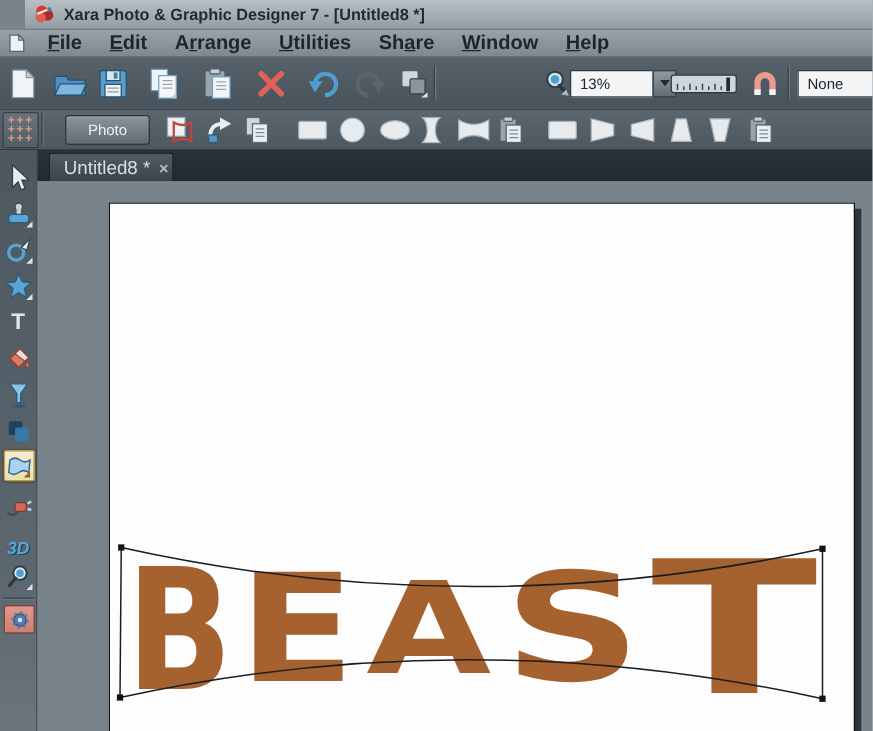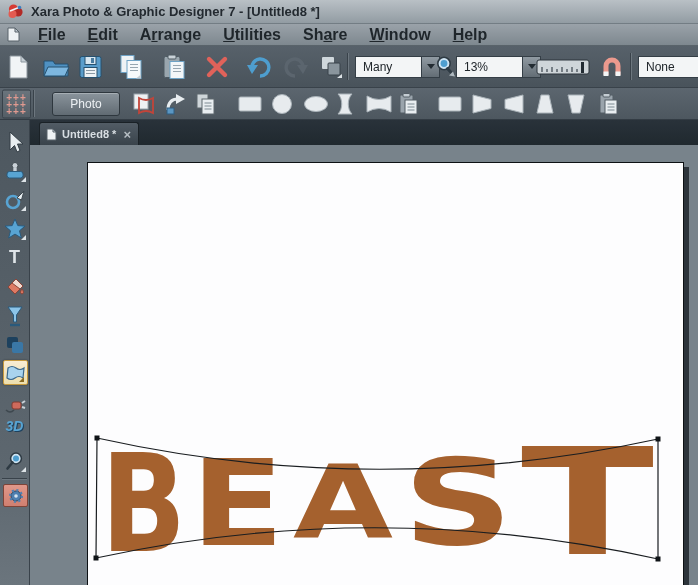--- a/index.html
+++ b/index.html
@@ -7,21 +7,21 @@
     width:698px;height:585px;overflow:hidden;
     font-family:"Liberation Sans",sans-serif;
     background:#78838b;
   }
   .window{position:relative;width:698px;height:585px;background:#78838b;}
 
   
   .titlebar{
     height:24px;background:linear-gradient(#b9c0c5,#929ca3);
     display:flex;align-items:center;gap:7px;padding-left:7px;
-    border-bottom:1px solid #737d84;box-sizing:border-box;
+    border-bottom:1px solid #737d84;box-sizing:border-box;margin-left:20px;
   }
   .title-text{font-size:13px;font-weight:bold;color:#232a30;white-space:nowrap;}
 
   
   .menubar{
     height:22px;background:linear-gradient(#9aa2a9,#7e888f);
     display:flex;align-items:center;padding-left:7px;gap:2px;
     border-bottom:1px solid #59636a;box-sizing:border-box;
   }
   .menu-item{font-size:16px;font-weight:bold;color:#1f262b;padding:2px 10px;cursor:default;white-space:nowrap;}
@@ -94,21 +94,21 @@
     height:25px;background:linear-gradient(#29323a,#20292f);
     position:relative;flex:none;
   }
   .tab{
     position:absolute;left:9px;top:2px;height:23px;width:100px;
     background:linear-gradient(#525c65,#39434b);
     border:1px solid #1a2126;border-bottom:none;
     border-radius:3px 3px 0 0;
     display:flex;align-items:center;gap:5px;padding:0 6px;box-sizing:border-box;
   }
-  .tab-label{font-size:11px;font-weight:bold;color:#d8dee3;white-space:nowrap;text-align:center;}
+  .tab-label{font-size:15px;font-weight:normal;color:#d8dee3;white-space:nowrap;text-align:center;}
   .tab-close{font-size:13px;font-weight:bold;color:#b6bec4;line-height:1;margin-left:2px;}
 
   .canvas{position:relative;flex:1;background:#78838b;overflow:hidden;}
   .page{
     position:absolute;left:57px;top:17px;width:595px;height:460px;
     background:#fdfdfe;border:1px solid #0d1114;
     box-shadow:5px 5px 0 rgba(32,39,45,.85);
   }
   .beast-svg{position:absolute;left:0;top:0;}
   .beast-letter{
@@ -209,26 +209,20 @@
     <div class="tb" style="left:318px;">
       <svg width="26" height="26" viewBox="0 0 26 26">
         <rect x="4" y="3" width="12" height="12" rx="1" fill="#cfd7dc" stroke="#6d7press78" stroke-width="0"></rect>
         <rect x="10" y="9" width="12" height="12" rx="1" fill="#8a959d" stroke="#39424a"></rect>
         <path d="M19 24l5 0v-4z" fill="#dde3e7"></path>
       </svg>
     </div>
 
     <div class="vsep" style="left:347px;"></div>
 
-    <div class="tb dd" style="left:355px;">
-      <div class="dd-field">Many</div>
-      <div class="dd-btn">
-          <div class="dd-arrow"></div>
-        </div>
-    </div>
 
     <div class="tb" style="left:433px;">
       <svg width="25" height="25" viewBox="0 0 25 25">
         <circle cx="11" cy="9" r="6.2" fill="#cde3f2" stroke="#2e3a43" stroke-width="1.6"></circle>
         <circle cx="11" cy="9" r="3.4" fill="#4e9ecf"></circle>
         <path d="M14.5 14 L20 20" stroke="#2e3a43" stroke-width="3" stroke-linecap="round"></path>
         <path d="M16 21l6 1-2-5z" fill="#aeb8bf"></path>
       </svg>
     </div>
 
@@ -438,21 +432,21 @@
         <div class="fly" style="border-bottom-color:#8a6a20;"></div>
       </div>
       <div class="tool" style="top:271px;">
         <svg width="22" height="22" viewBox="0 0 22 22">
           <path d="M2 16 q4 4 8 0" fill="none" stroke="#3e484f" stroke-width="1.6"></path>
           <rect x="8" y="8" width="9" height="7" rx="2" fill="#cf6a5c" stroke="#7e3a30"></rect>
           <line x1="18" y1="9" x2="21" y2="7" stroke="#c9d1d7" stroke-width="2"></line>
           <line x1="18" y1="13" x2="21" y2="14" stroke="#c9d1d7" stroke-width="2"></line>
         </svg>
       </div>
-      <div class="tool" style="top:292px;font-size:14px;font-weight:bold;color:#58a4d3;text-shadow:1px 1px 0 #1d415e;font-style:italic;">
+      <div class="tool" style="top:304px;font-size:14px;font-weight:bold;color:#58a4d3;text-shadow:1px 1px 0 #1d415e;font-style:italic;">
         <span>3D</span>
       </div>
       <div class="tool" style="top:327px;">
         <svg width="22" height="22" viewBox="0 0 22 22">
           <circle cx="12" cy="8.5" r="5.4" fill="#cde3f2" stroke="#2e3a43" stroke-width="1.5"></circle>
           <circle cx="12" cy="8.5" r="3" fill="#4e9ecf"></circle>
           <path d="M8.5 12.5 L3.5 18.5" stroke="#2e3a43" stroke-width="2.6" stroke-linecap="round"></path>
         </svg>
         <div class="fly"></div>
       </div>

